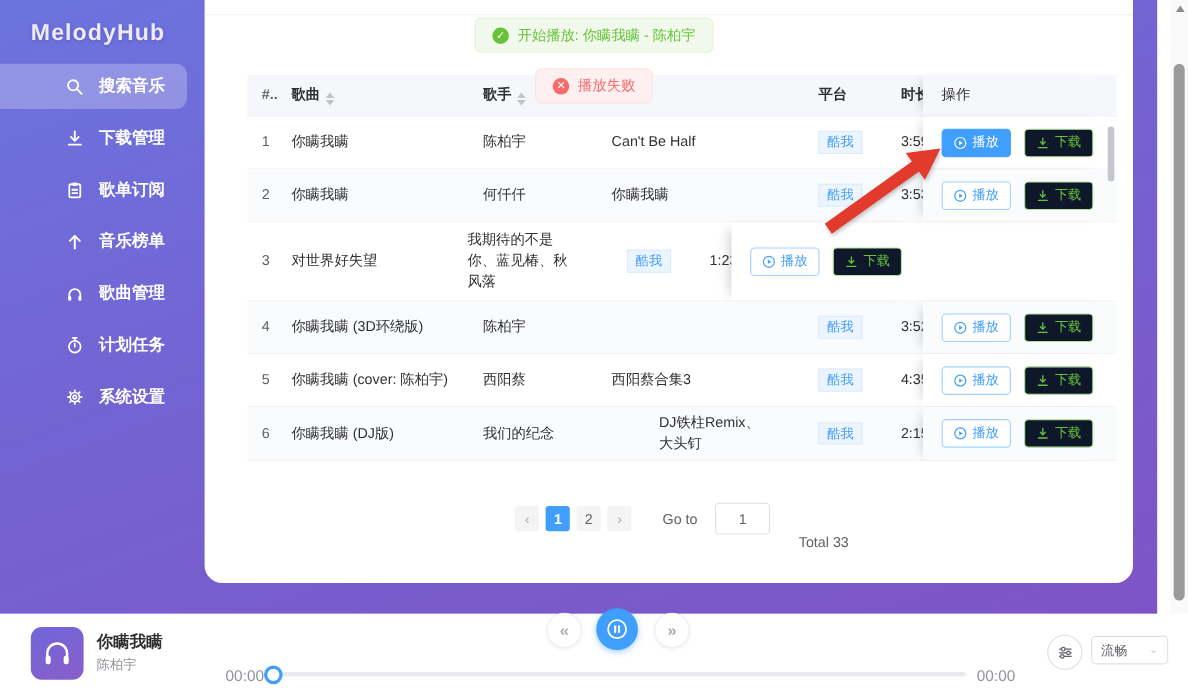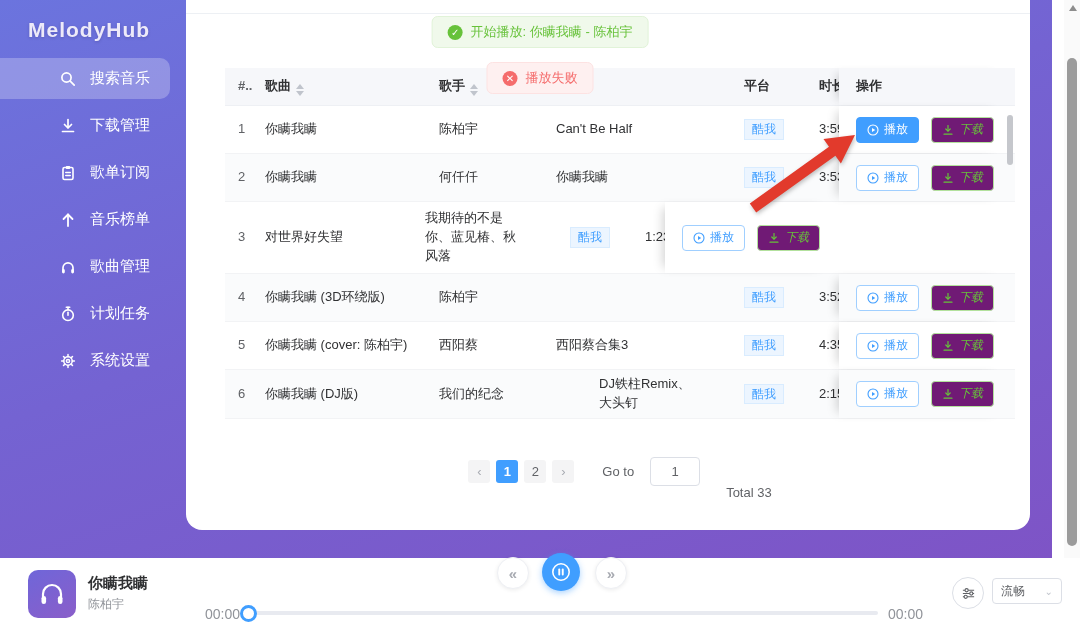--- a/index.html
+++ b/index.html
@@ -7,21 +7,21 @@
          font-family:"Liberation Sans","DejaVu Sans",sans-serif;-webkit-font-smoothing:antialiased;}
   
   .app-bg{position:absolute;left:0;top:0;width:1052px;height:558px;
           background:linear-gradient(160deg,#6b74de 0%,#7463d2 45%,#7e54c6 100%);}
   
   .sidebar{position:absolute;left:0;top:0;width:185px;height:558px;z-index:5;}
   .logo{padding:18px 0 0 28px;font-size:21px;font-weight:800;color:#edeaf9;letter-spacing:1px;
         text-shadow:0 1px 3px rgba(40,30,90,.25);}
   .nav{margin-top:16px;display:flex;flex-direction:column;gap:6px;}
   .nav-item{height:41px;width:170px;box-sizing:border-box;display:flex;align-items:center;gap:13px;
-            padding-left:58px;color:#fff;font-size:15px;font-weight:400;border-radius:0 10px 10px 0;cursor:pointer;}
+            padding-left:58px;color:#fff;font-size:15px;font-weight:700;border-radius:0 10px 10px 0;cursor:pointer;}
   .nav-item.active{background:rgba(255,255,255,.25);}
   .nav-icon{width:19px;height:19px;flex:none;display:flex;align-items:center;justify-content:center;}
   
   .card{position:absolute;left:186px;top:0;width:844px;height:530px;background:#fff;
         border-radius:0 0 16px 16px;z-index:6;}
   .card-topline{position:absolute;left:0;top:13px;width:100%;height:1px;background:#edf0f4;}
   
   .toast{position:absolute;left:50%;transform:translateX(-50%);display:flex;align-items:center;gap:8px;
          font-size:13px;height:30px;padding:0 15px;border-radius:6px;white-space:nowrap;}
   .toast-success{top:16px;background:#f0f9eb;border:1px solid #e1f3d8;color:#67c23a;z-index:50;}
@@ -48,21 +48,21 @@
   .caret{display:inline-flex;flex-direction:column;gap:2px;margin-left:5px;vertical-align:1px;}
   .caret i{width:0;height:0;border-left:4px solid transparent;border-right:4px solid transparent;display:block;}
   .caret .up{border-bottom:5px solid #c0c4cc;}
   .caret .dn{border-top:5px solid #c0c4cc;}
   .tag{display:inline-block;background:#ecf5ff;border:1px solid #d9ecff;color:#409eff;font-size:12px;
        padding:1px 7px;border-radius:0;line-height:1.4;}
   .btn{display:inline-flex;align-items:center;gap:5px;font-size:12px;height:26px;padding:0 10px;
        border-radius:4px;cursor:pointer;box-sizing:border-box;white-space:nowrap;}
   .btn-play{background:#409eff;border:1px solid #409eff;color:#fff;}
   .btn-play.ghost{background:#fff;border:1px solid #a0cfff;color:#409eff;}
-  .btn-dl{background:#701a75;border:1px solid #b3e19d;color:#67c23a;font-style:italic;}
+  .btn-dl{background:#0f172a;border:1px solid #b3e19d;color:#67c23a;}
   .bicon{display:inline-flex;}
   .inner-thumb{position:absolute;left:821px;top:115px;width:6px;height:50px;background:#c5c7cc;border-radius:3px;z-index:12;}
   
   .pager{position:absolute;left:0;right:0;top:442px;display:flex;justify-content:center;align-items:center;
          gap:6px;transform:translateX(12px);font-size:13px;color:#606266;z-index:10;}
   .pg{min-width:22px;height:23px;padding:0 4px;display:flex;align-items:center;justify-content:center;
       background:#f4f4f5;color:#606266;border-radius:3px;cursor:pointer;box-sizing:border-box;}
   .pg.active{background:#409eff;color:#fff;font-weight:bold;}
   .pg.navpg{color:#a8abb2;}
   .goto-label{margin-left:22px;}
@@ -196,21 +196,21 @@
         </div>
         <div class="cell col-singer">
           <span>歌手</span><span class="caret">
               <i class="up"></i>
               <i class="dn"></i>
             </span>
         </div>
         <div class="cell col-album">专辑</div>
         <div class="cell col-plat">平台</div>
         <div class="cell col-dur">时长</div>
-        <div class="cell col-ops" style="background:#f6f7fa;font-weight:bold;text-align:right;">操作</div>
+        <div class="cell col-ops" style="background:#f6f7fa;font-weight:normal;text-align:right;">操作</div>
       </div>
       <div id="tbody">
           <div class="trow" style="min-height: 47px;">
             <div class="cell col-idx">1</div>
             <div class="cell col-song">你瞒我瞒</div>
             <div class="cell col-singer">陈柏宇</div>
             <div class="cell col-album">Can't Be Half</div>
             <div class="cell col-plat"><div class="tag">酷我</div></div>
             <div class="cell col-dur">3:59</div>
             <div class="cell col-ops" style="background: rgb(255, 255, 255);">

